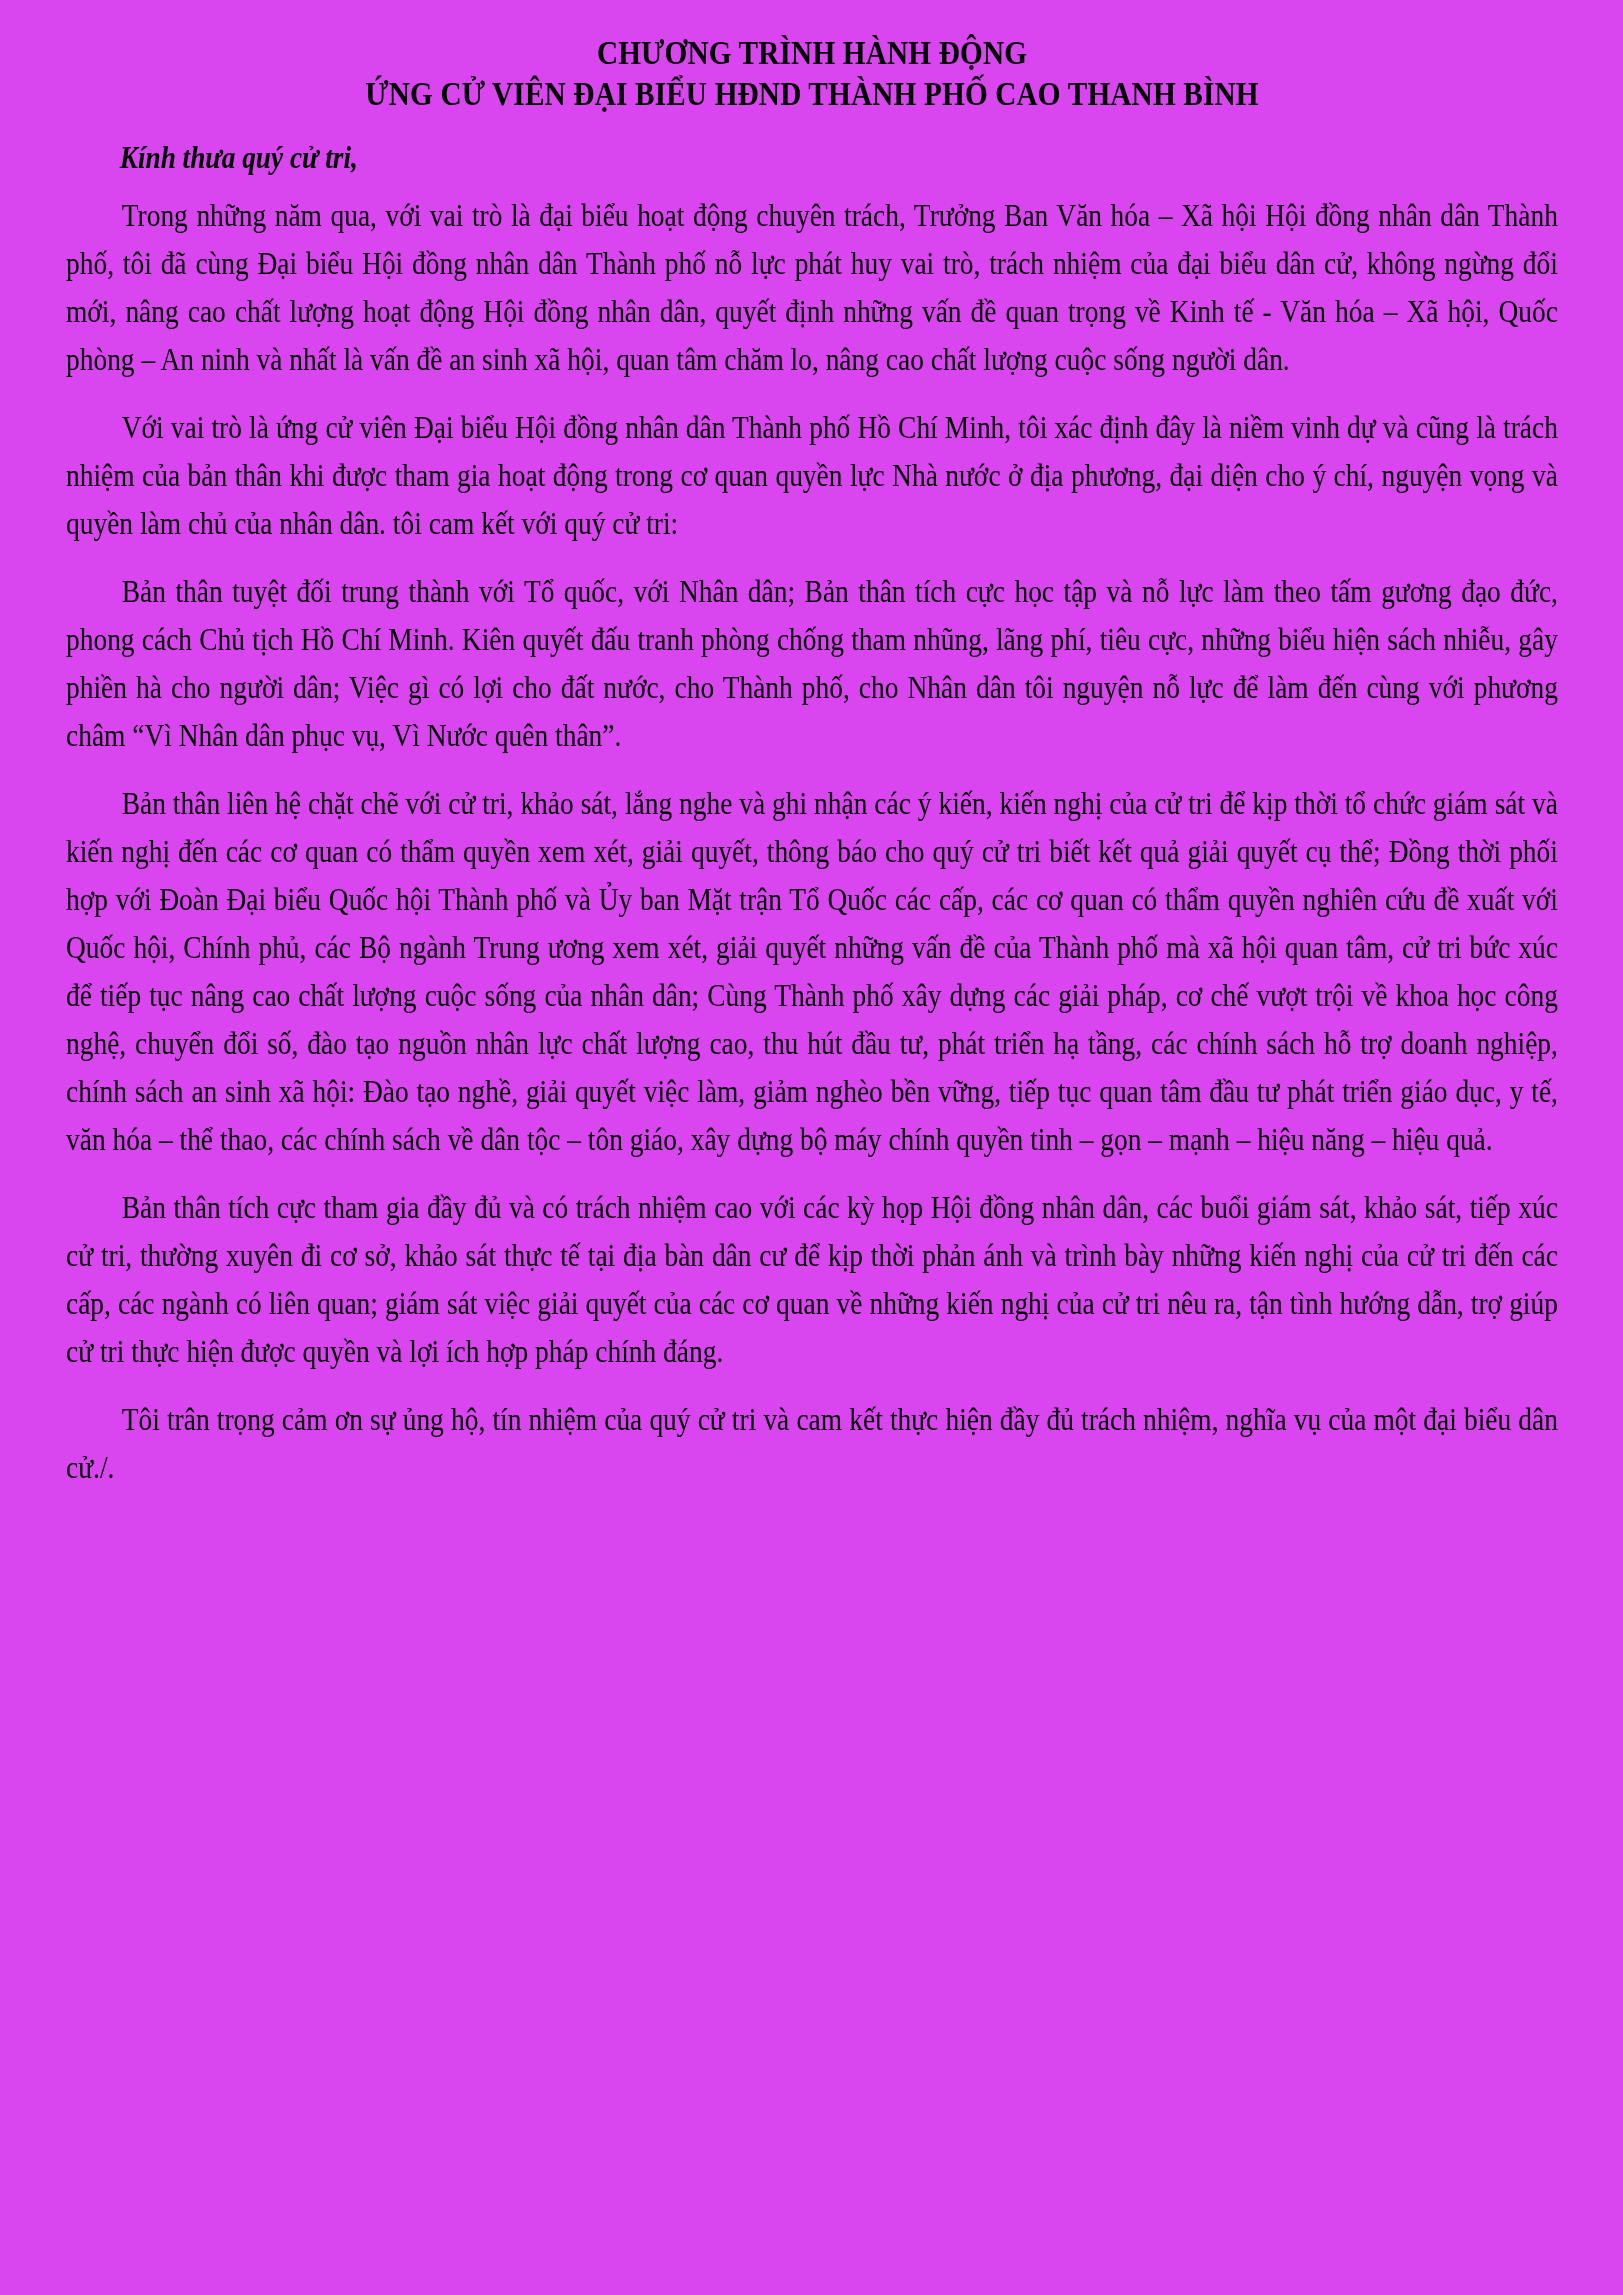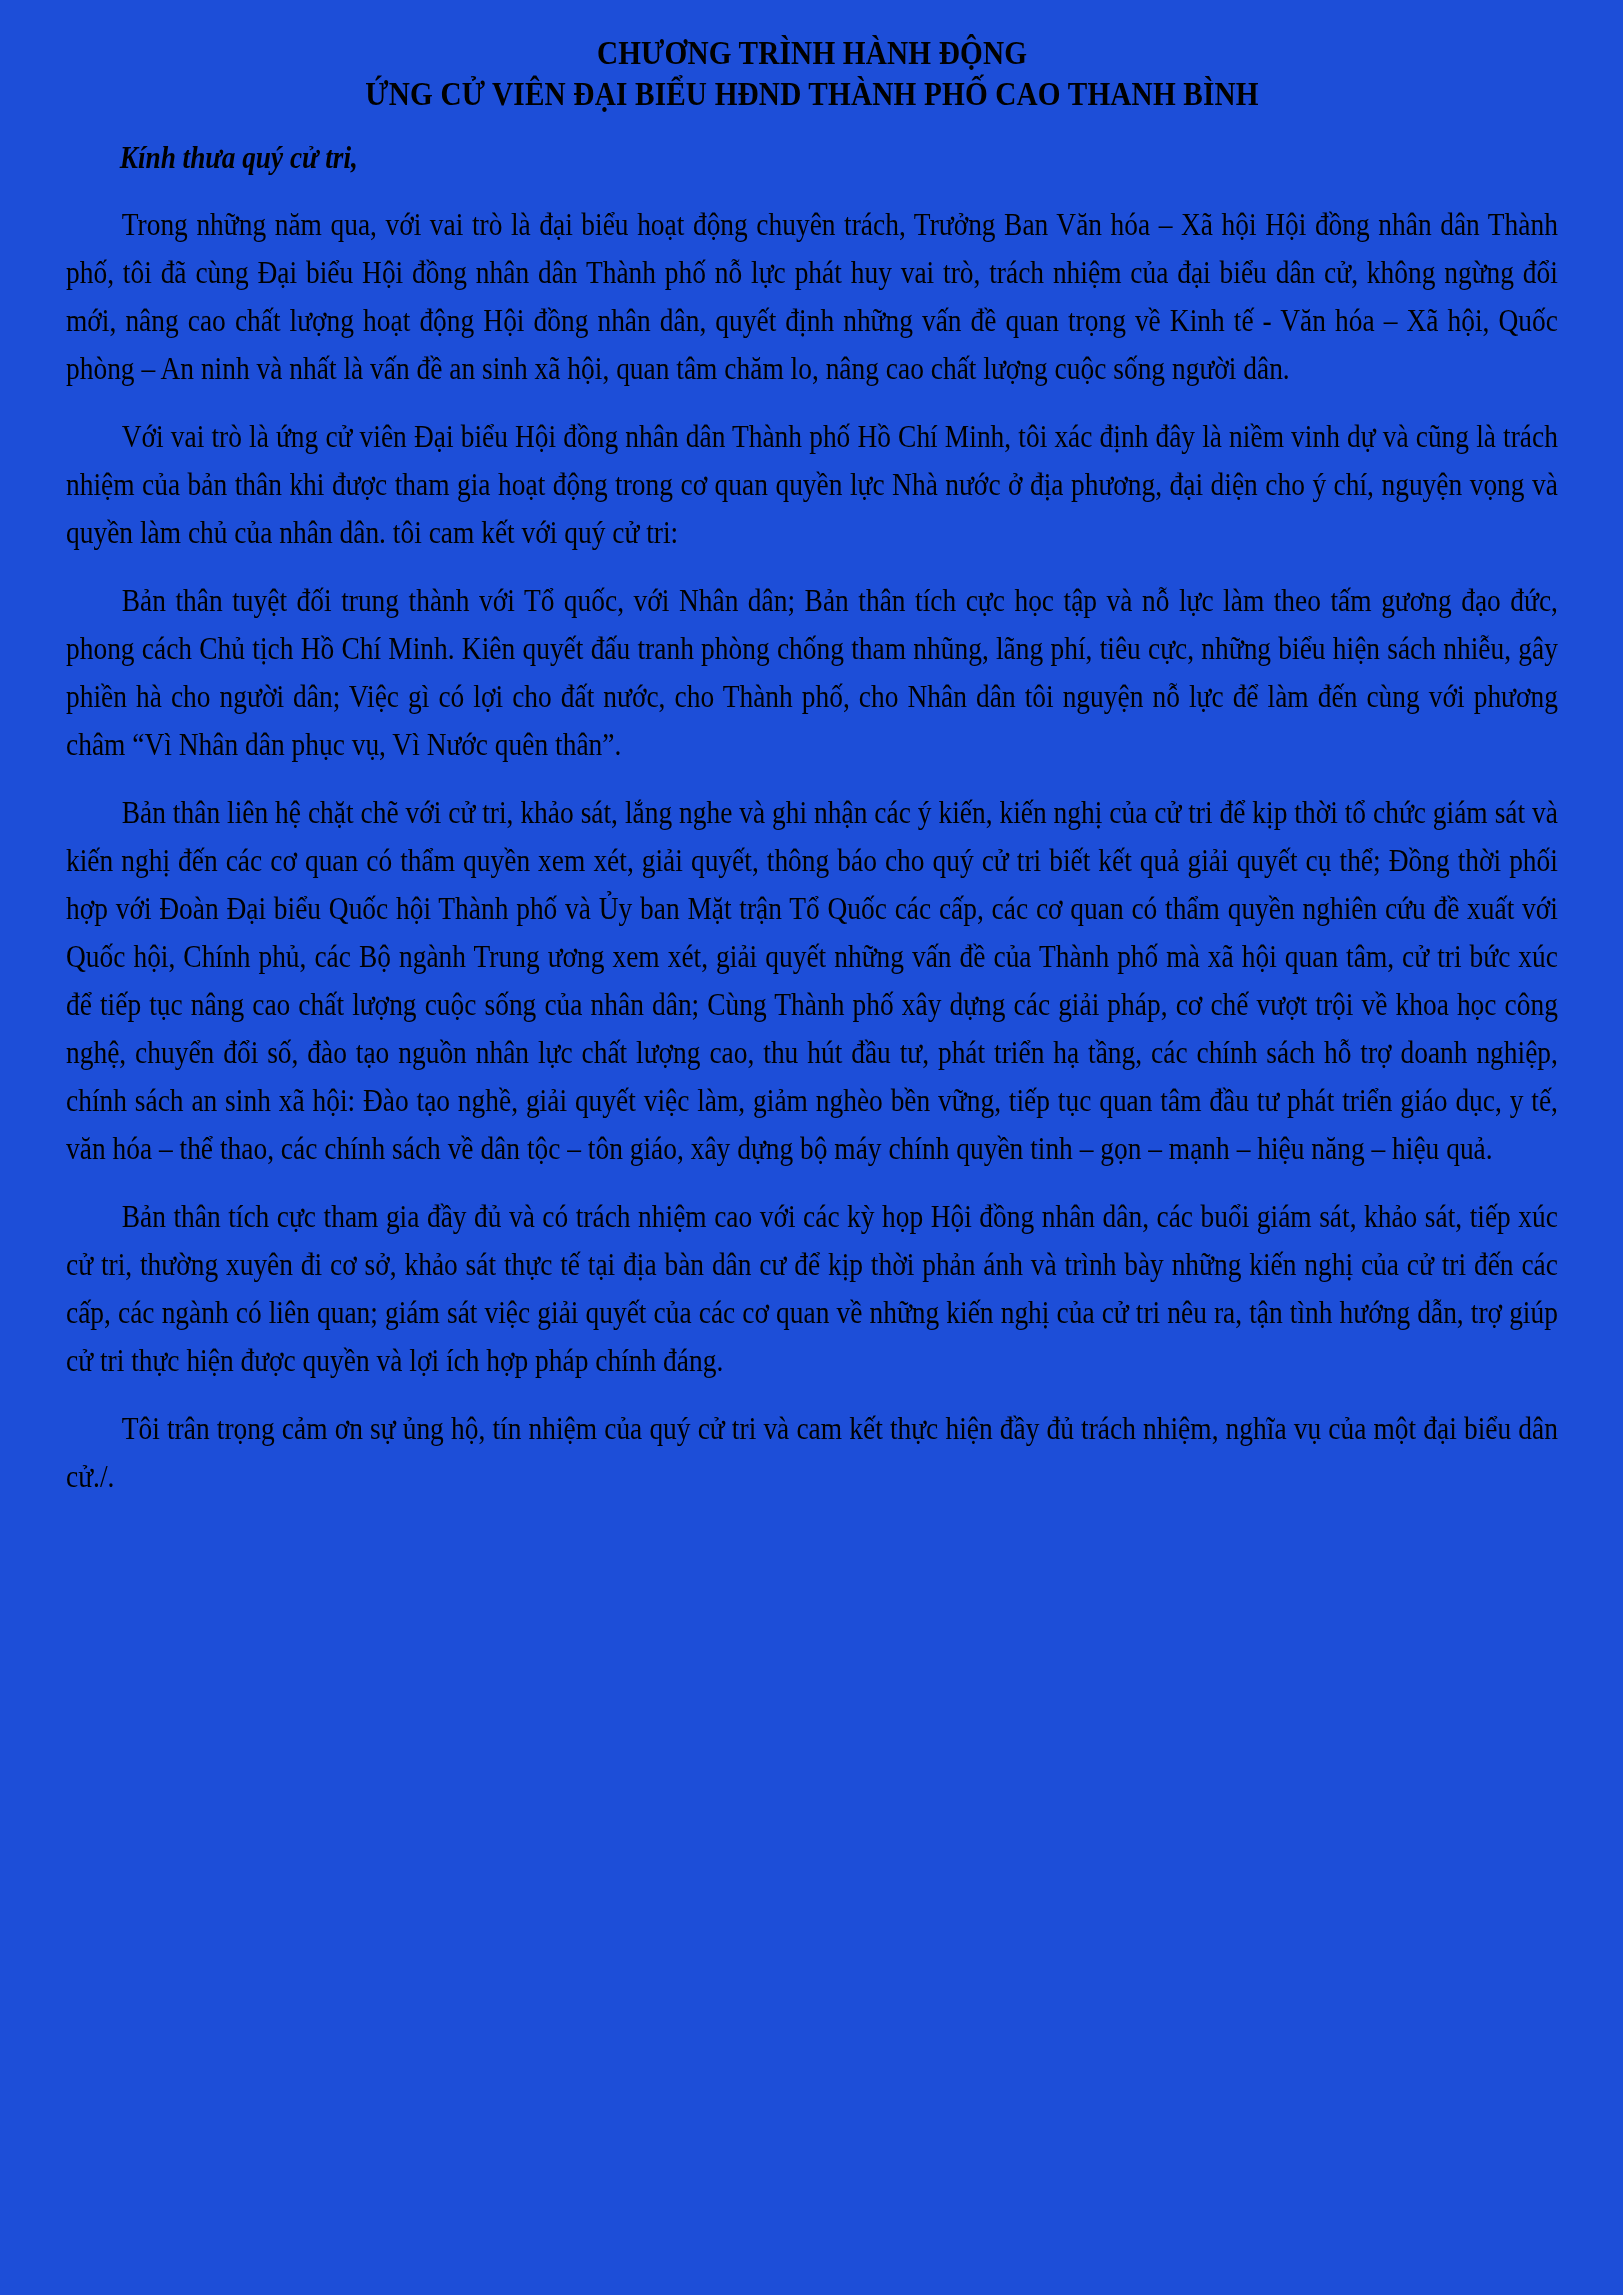--- a/index.html
+++ b/index.html
@@ -12,21 +12,21 @@
     height: 2295px;
     font-family: "Liberation Serif", "DejaVu Serif", serif;
     color: #000000;
     overflow: hidden;
   }
   .page {
     box-sizing: border-box;
     width: 1624px;
     height: 2295px;
     padding: 32px 66px 0 66px;
-    background: #1d4ed8;
+    background: #d946ef;
   }
   .title-block {
     text-align: center;
     margin: 0 0 5px 0;
   }
   .title-line {
     font-weight: bold;
     font-size: 34px;
     line-height: 41px;
     letter-spacing: 0.2px;
@@ -39,21 +39,21 @@
     font-style: italic;
     font-size: 31px;
     line-height: 39px;
     margin: 24px 0 0 0;
     padding-left: 61px;
     transform: scaleX(0.88);
     transform-origin: left center;
     white-space: nowrap;
   }
   .body-text {
-    margin-top: 24px;
+    margin-top: 15px;
   }
   p.para {
     margin: 0 0 20px 0;
     text-align: justify;
     text-justify: inter-word;
     font-size: 31px;
     line-height: 48px;
     text-indent: 63px;
     transform: scaleX(0.885);
     transform-origin: left top;

